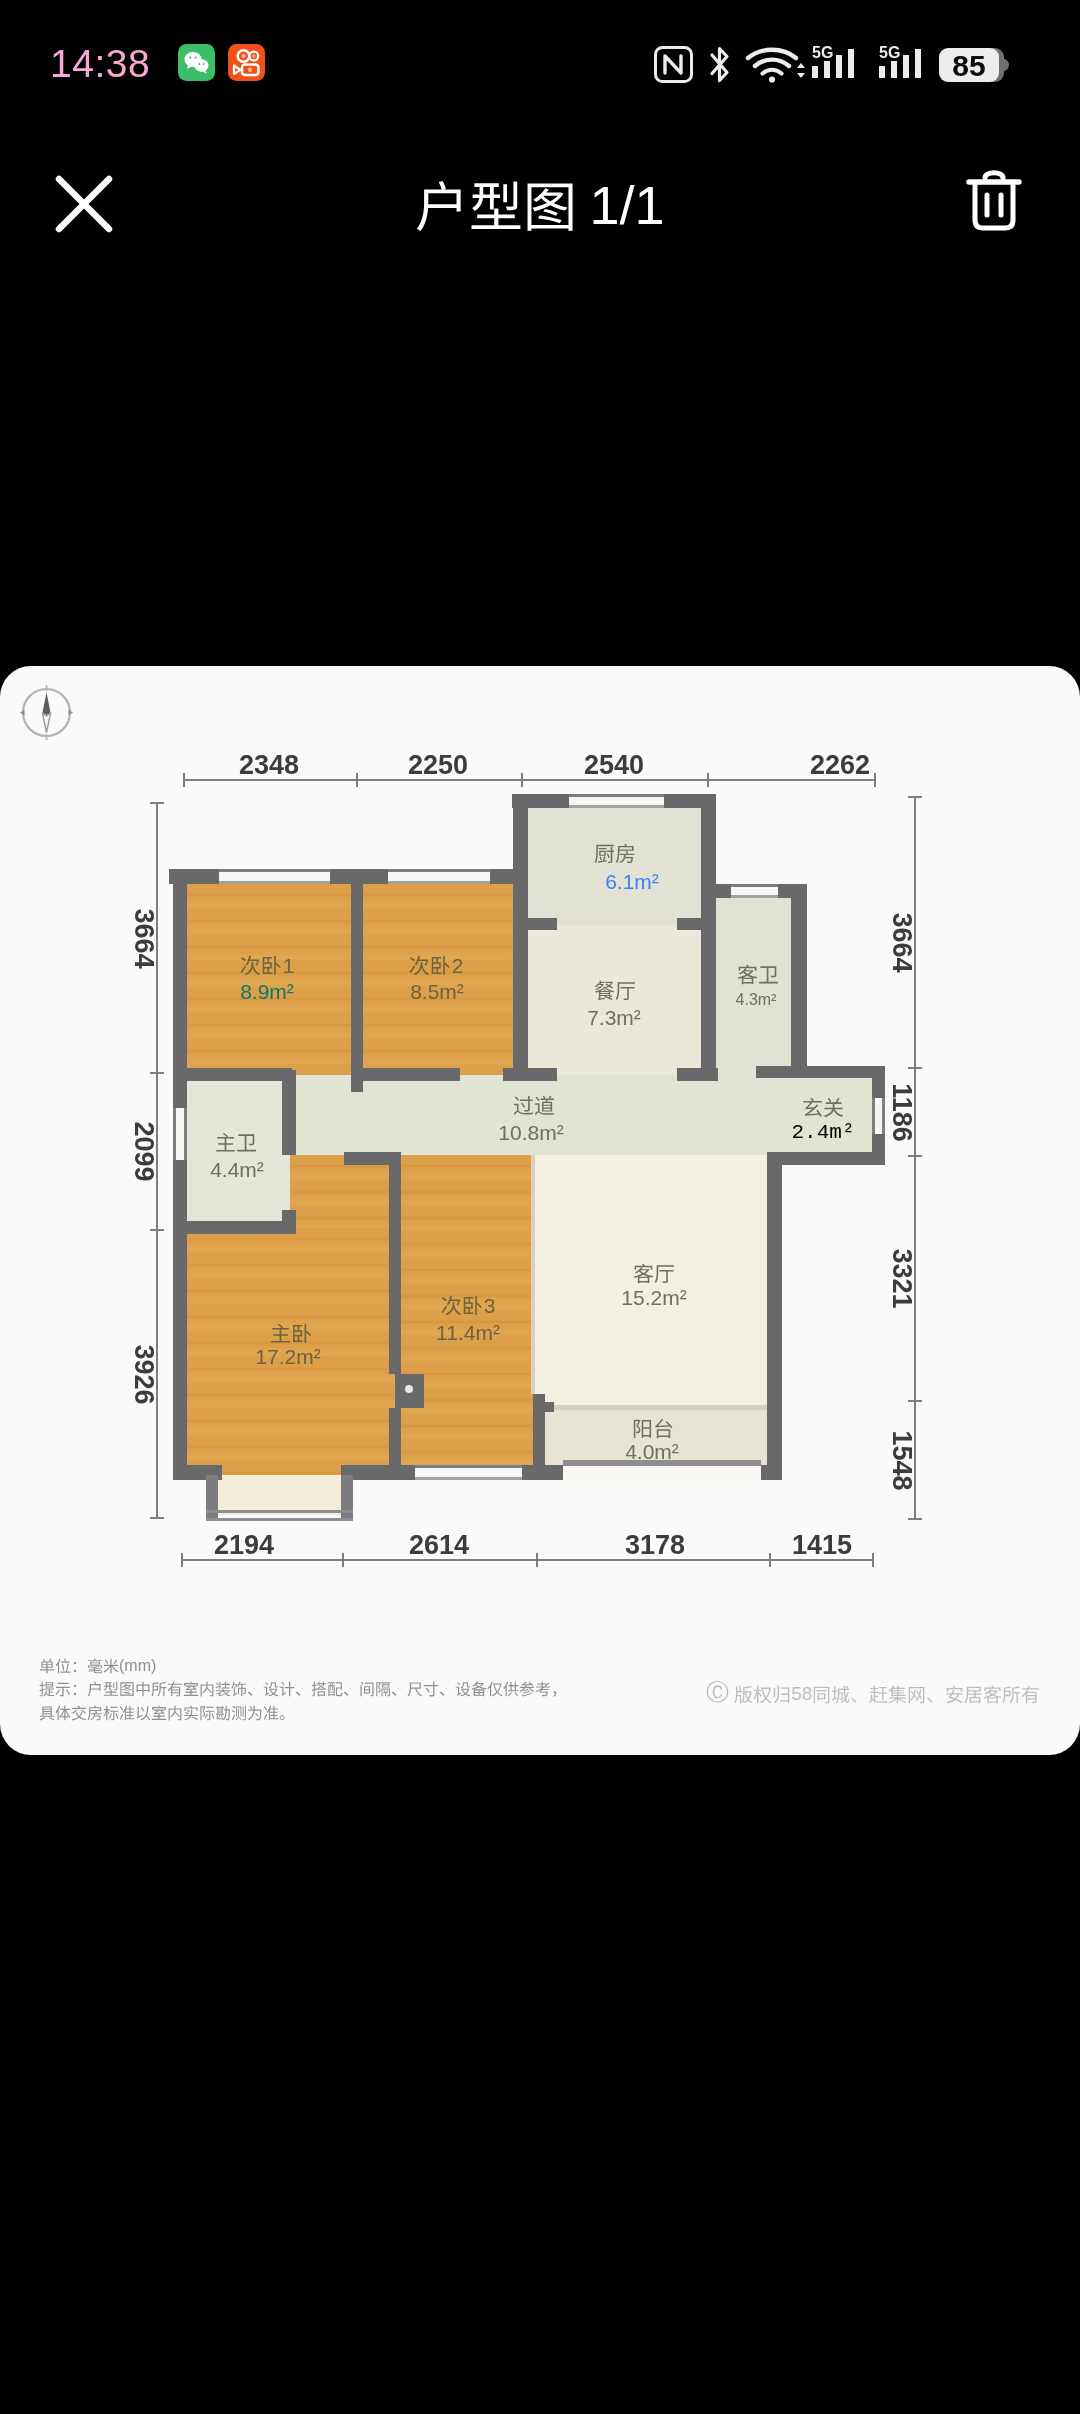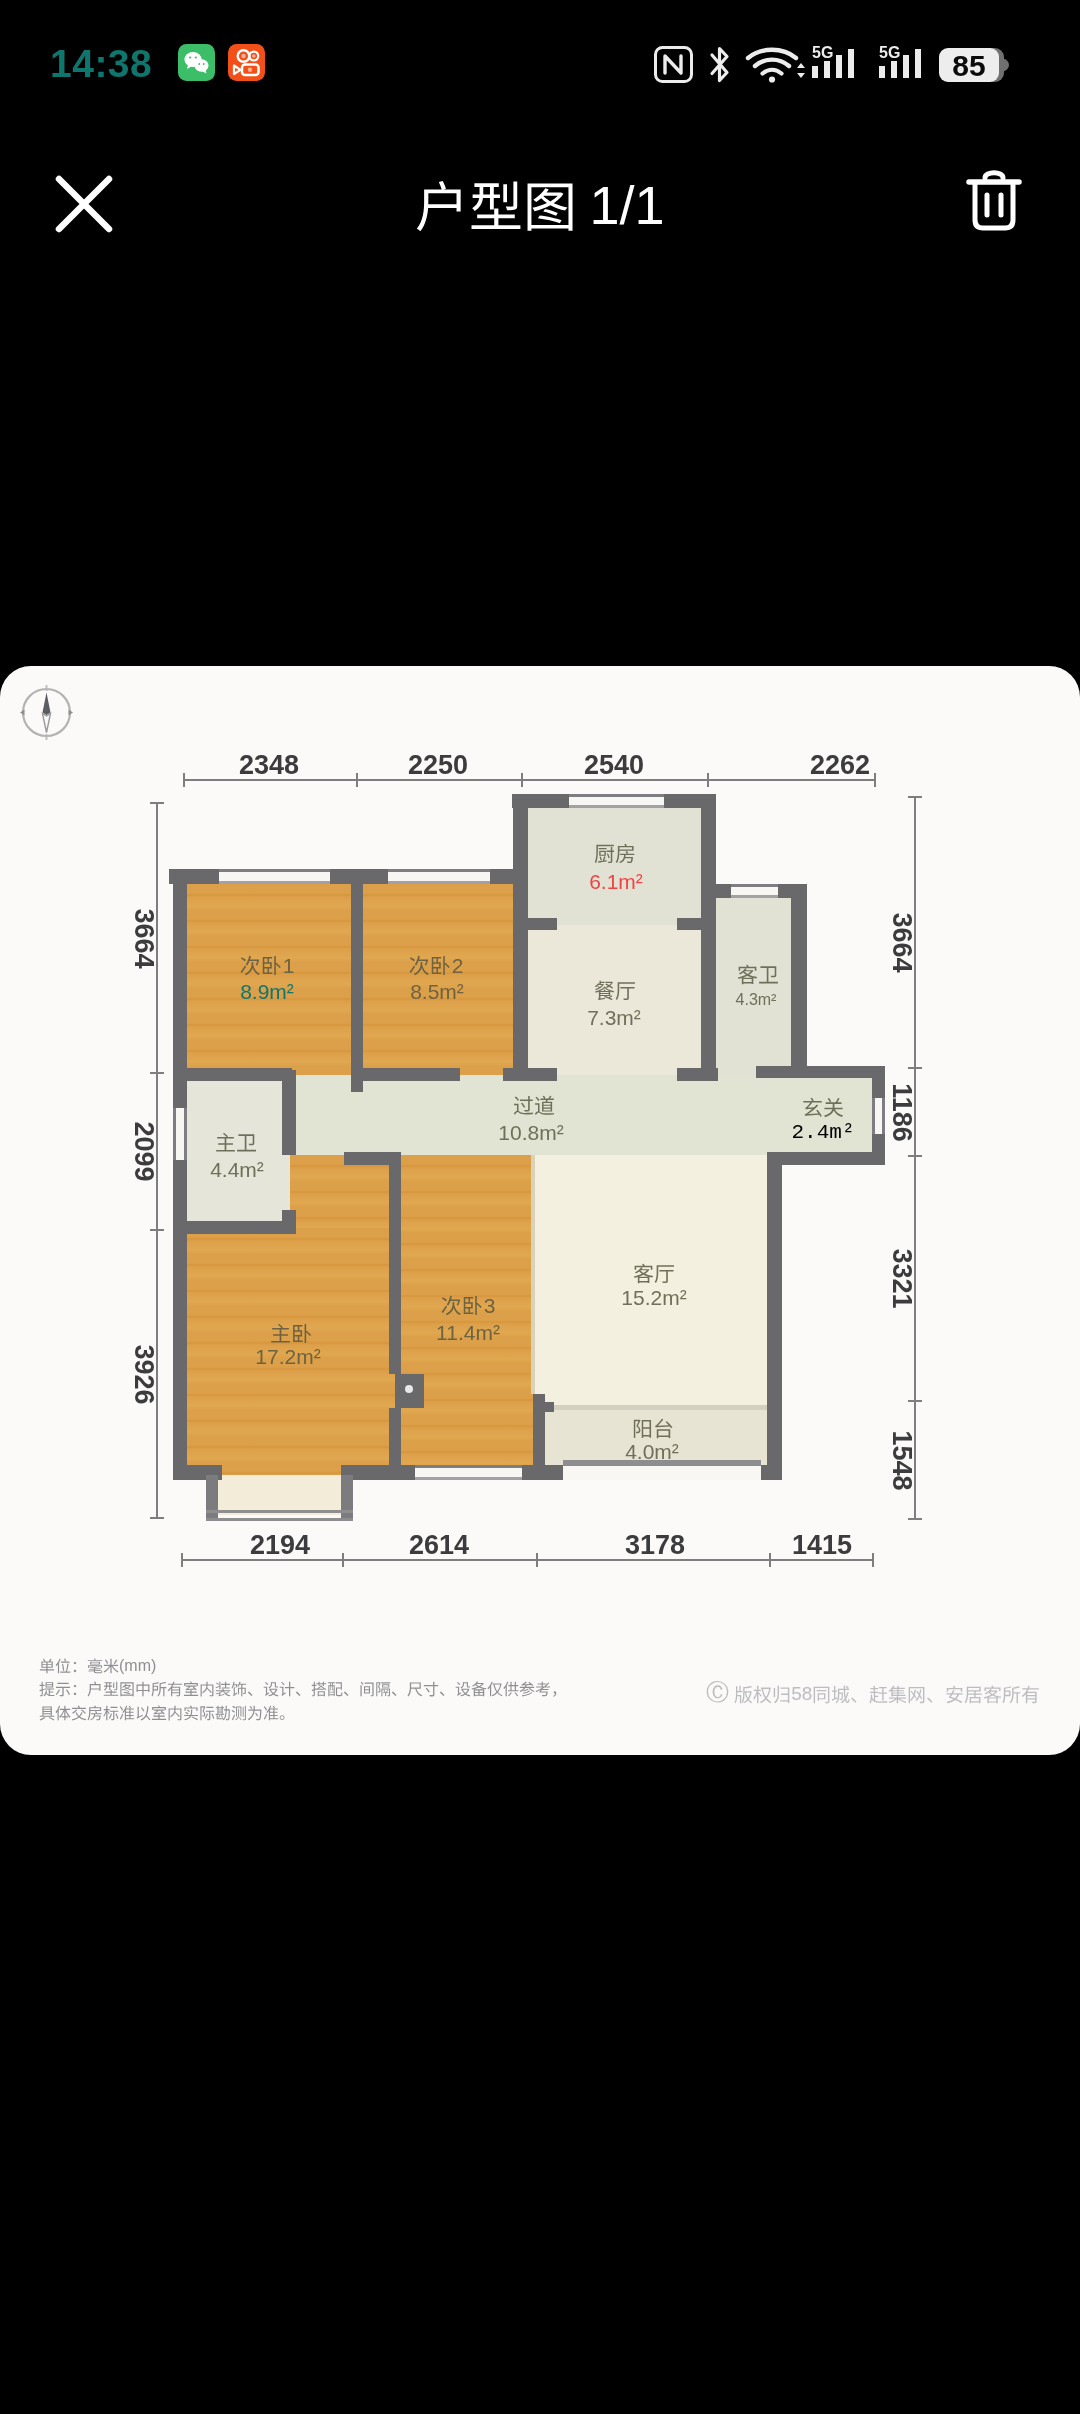--- a/index.html
+++ b/index.html
@@ -80,21 +80,21 @@
       <path id="u96C6" d="M46 58.8V65.5H5.4V71.8H39.3C29.7 79 15.3 85.4 2.9 88.6C4.6 90.2 6.7 93 7.9 94.9C20.7 90.9 35.7 83.3 46 74.5V95.9H53.5V74.2C63.7 82.8 78.9 90.3 92 94.1C93.1 92.2 95.2 89.5 96.8 87.9C84.3 84.9 70.1 78.8 60.5 71.8H94.7V65.5H53.5V58.8ZM49 32.8V39.4H24.7V32.8ZM46.7 5.6C48.3 8.3 50 11.7 51.2 14.6H28.6C30.7 11.5 32.6 8.3 34.3 5.3L26.5 3.8C22.1 12.6 14 23.8 3 32.2C4.7 33.2 7.2 35.4 8.5 37C11.6 34.4 14.5 31.7 17.2 28.9V60.9H24.7V57.7H91.9V51.7H56.2V44.8H84.9V39.4H56.2V32.8H84.6V27.4H56.2V20.8H88.7V14.6H59.1C57.8 11.4 55.6 7 53.4 3.7ZM49 27.4H24.7V20.8H49ZM49 44.8V51.7H24.7V44.8Z"></path>
       <path id="u7F51" d="M19.4 34.4C23.9 39.9 28.8 46.4 33.3 52.8C29.5 63.5 24.2 72.5 17.2 79.2C18.8 80.1 21.8 82.3 23 83.4C29.1 77 34 68.9 37.9 59.5C41.1 64.2 43.8 68.6 45.7 72.3L50.6 67.4C48.2 63.1 44.7 57.7 40.7 52C43.5 43.7 45.6 34.6 47.2 24.8L40.3 24C39.2 31.5 37.7 38.6 35.8 45.2C31.9 40 27.9 34.8 24 30.2ZM48.3 34.5C52.9 40 57.7 46.5 62 53C58 64 52.6 73.2 45.2 80C46.9 80.9 49.8 83.1 51.1 84.2C57.5 77.7 62.5 69.6 66.4 60C69.9 65.6 72.8 70.9 74.7 75.3L79.9 70.9C77.6 65.6 73.8 59 69.3 52.2C72 44 74 34.9 75.5 25L68.7 24.2C67.6 31.6 66.2 38.6 64.4 45.2C60.8 40.1 57 35.1 53.2 30.6ZM8.8 10V95.8H16.4V17.2H84V86C84 87.8 83.3 88.3 81.4 88.4C79.5 88.5 72.9 88.6 66.3 88.3C67.4 90.3 68.7 93.7 69.2 95.7C78.2 95.8 83.7 95.6 86.9 94.4C90.2 93.2 91.5 90.8 91.5 86V10Z"></path>
       <path id="u5B89" d="M41.4 5.7C43 8.7 44.7 12.4 46.1 15.5H9.3V35.8H16.8V22.6H82.9V35.8H90.8V15.5H54.9C53.4 12.2 51 7.4 49.1 3.8ZM65.6 50.2C62.5 58.3 58.1 64.8 52.4 70.2C45.2 67.3 37.9 64.7 31 62.4C33.5 58.8 36.2 54.6 38.9 50.2ZM29.9 50.2C26.3 56 22.5 61.4 19.3 65.7C27.6 68.5 36.7 71.8 45.6 75.5C35.9 82 23.4 86.2 8.2 88.9C9.8 90.5 12.1 93.9 13 95.7C29.3 92.2 42.9 87 53.6 78.9C66.2 84.4 77.8 90.3 85.2 95.3L91.4 88.8C83.7 83.9 72.3 78.4 59.9 73.2C66 67.1 70.7 59.5 74.2 50.2H93.5V43.1H43C45.7 38.1 48.2 33.1 50.2 28.4L42.1 26.8C40.1 31.9 37.2 37.5 34.1 43.1H6.9V50.2Z"></path>
       <path id="u5C45" d="M22 16.1H80.7V27.2H22ZM22 33.8H53.9V45H21.9L22 38.5ZM29.6 63.6V96H36.8V92.5H79V95.8H86.5V63.6H61.4V51.8H93.9V45H61.4V33.8H88.2V9.4H14.5V38.5C14.5 54.5 13.5 76.6 3.3 92.2C5.2 93 8.5 94.9 9.9 96.1C17.9 83.8 20.8 66.7 21.6 51.8H53.9V63.6ZM36.8 85.8V70.3H79V85.8Z"></path>
       <path id="uFF1A" d="M25 39.4C29 39.4 32.6 36.5 32.6 32C32.6 27.4 29 24.4 25 24.4C21 24.4 17.4 27.4 17.4 32C17.4 36.5 21 39.4 25 39.4ZM25 88.4C29 88.4 32.6 85.4 32.6 80.9C32.6 76.3 29 73.4 25 73.4C21 73.4 17.4 76.3 17.4 80.9C17.4 85.4 21 88.4 25 88.4Z"></path>
       <path id="u3001" d="M27.3 93.6 34.1 87.8C27.9 80.5 18.9 71.4 11.7 65.6L5.2 71.3C12.3 77.1 20.9 85.7 27.3 93.6Z"></path>
       <path id="uFF0C" d="M15.7 98.7C26.2 95 33 86.8 33 76C33 69 30 64.5 24.5 64.5C20.4 64.5 16.9 67 16.9 71.7C16.9 76.4 20.3 78.8 24.4 78.8L26.1 78.6C25.6 85.5 21.2 90.2 13.5 93.4Z"></path>
       <path id="u3002" d="M19.4 63.6C11.1 63.6 4.2 70.4 4.2 78.8C4.2 87.3 11.1 94.1 19.4 94.1C27.9 94.1 34.7 87.3 34.7 78.8C34.7 70.4 27.9 63.6 19.4 63.6ZM19.4 89C13.9 89 9.3 84.5 9.3 78.8C9.3 73.3 13.9 68.7 19.4 68.7C25.1 68.7 29.6 73.3 29.6 78.8C29.6 84.5 25.1 89 19.4 89Z"></path>
     </defs>
   </svg>
-<div class="a" style="left:50px;top:42px;color:#0f766e;font-size:39px;font-weight:bold;letter-spacing:0.5px">14:38</div>
+<div class="a" style="left:50px;top:42px;color:#f9a8d4;font-size:39px;font-weight:normal;letter-spacing:0.5px">14:38</div>
 
 <svg class="a" style="left:178px;top:44px" width="37" height="37" viewBox="0 0 37 37">
 <rect x="0" y="0" width="37" height="37" rx="8.5" fill="#3cbd67"></rect>
 <ellipse cx="15" cy="15.5" rx="8.6" ry="7.6" fill="#fff"></ellipse>
 <path d="M10 21 L9 25 L13.5 22.5 Z" fill="#fff"></path>
 <ellipse cx="23.5" cy="21.5" rx="7" ry="6.2" fill="#fff"></ellipse>
 <path d="M27.5 26 L28.5 29.5 L24 27.3 Z" fill="#fff"></path>
 <circle cx="12.2" cy="13.5" r="1.1" fill="#45b36b"></circle>
     <circle cx="17.8" cy="13.5" r="1.1" fill="#45b36b"></circle>
 <circle cx="21.3" cy="20" r="0.9" fill="#45b36b"></circle>
@@ -266,36 +266,36 @@
 <div class="dl" style="left:914px;top:130px;width:2px;height:723px"></div>
 <div class="dl" style="left:908px;top:130px;width:14px;height:2px"></div>
 <div class="dl" style="left:908px;top:401px;width:14px;height:2px"></div>
 <div class="dl" style="left:908px;top:489px;width:14px;height:2px"></div>
 <div class="dl" style="left:908px;top:734px;width:14px;height:2px"></div>
 <div class="dl" style="left:908px;top:852px;width:14px;height:2px"></div>
 <div class="dt" style="left:269px;top:84px;width:160px;text-align:center;margin-left:-80px">2348</div>
 <div class="dt" style="left:438px;top:84px;width:160px;text-align:center;margin-left:-80px">2250</div>
 <div class="dt" style="left:614px;top:84px;width:160px;text-align:center;margin-left:-80px">2540</div>
 <div class="dt" style="left:790px;top:84px;width:160px;text-align:right;margin-left:-80px">2262</div>
-<div class="dt" style="left:280px;top:864px;width:160px;text-align:center;margin-left:-80px">2194</div>
+<div class="dt" style="left:244px;top:864px;width:160px;text-align:center;margin-left:-80px">2194</div>
 <div class="dt" style="left:439px;top:864px;width:160px;text-align:center;margin-left:-80px">2614</div>
 <div class="dt" style="left:655px;top:864px;width:160px;text-align:center;margin-left:-80px">3178</div>
 <div class="dt" style="left:822px;top:864px;width:160px;text-align:center;margin-left:-80px">1415</div>
 <div class="dt" style="left:143px;top:271px;width:160px;text-align:center;margin-left:-80px;margin-top:-14px;transform:rotate(90deg)">3664</div>
 <div class="dt" style="left:143px;top:484px;width:160px;text-align:center;margin-left:-80px;margin-top:-14px;transform:rotate(90deg)">2099</div>
 <div class="dt" style="left:143px;top:707px;width:160px;text-align:center;margin-left:-80px;margin-top:-14px;transform:rotate(90deg)">3926</div>
 <div class="dt" style="left:901px;top:275px;width:160px;text-align:center;margin-left:-80px;margin-top:-14px;transform:rotate(90deg)">3664</div>
 <div class="dt" style="left:901px;top:445px;width:160px;text-align:center;margin-left:-80px;margin-top:-14px;transform:rotate(90deg)">1186</div>
 <div class="dt" style="left:901px;top:611px;width:160px;text-align:center;margin-left:-80px;margin-top:-14px;transform:rotate(90deg)">3321</div>
 <div class="dt" style="left:901px;top:793px;width:160px;text-align:center;margin-left:-80px;margin-top:-14px;transform:rotate(90deg)">1548</div>
 <div class="lbl" style="left:615px;top:176px;transform:translateX(-50%);color:#6f705a;font-size:21px;"><svg style="vertical-align:middle;display:inline-block;position:relative;top:-2.0px;" width="42.0" height="21.0" viewBox="0 0 200 100" fill="#6f705a">
         <use href="#u53A8" x="0"></use>
         <use href="#u623F" x="100"></use>
       </svg></div>
-    <div class="lbl" style="left:616px;top:204px;transform:translateX(-50%);color:#ef4444;font-size:21px;">6.1m²</div>
+    <div class="lbl" style="left:632px;top:204px;transform:translateX(-50%);color:#3b82f6;font-size:21px;">6.1m²</div>
 <div class="lbl" style="left:615px;top:313px;transform:translateX(-50%);color:#6f705a;font-size:21px;"><svg style="vertical-align:middle;display:inline-block;position:relative;top:-2.0px;" width="42.0" height="21.0" viewBox="0 0 200 100" fill="#6f705a">
         <use href="#u9910" x="0"></use>
         <use href="#u5385" x="100"></use>
       </svg></div>
     <div class="lbl" style="left:614px;top:340px;transform:translateX(-50%);color:#6f705a;font-size:21px;">7.3m²</div>
 <div class="lbl" style="left:758px;top:297px;transform:translateX(-50%);color:#6f705a;font-size:21px;"><svg style="vertical-align:middle;display:inline-block;position:relative;top:-2.0px;" width="42.0" height="21.0" viewBox="0 0 200 100" fill="#6f705a">
         <use href="#u5BA2" x="0"></use>
         <use href="#u536B" x="100"></use>
       </svg></div>
     <div class="lbl" style="left:756px;top:325px;transform:translateX(-50%);color:#6f705a;font-size:16px;">4.3m²</div>

